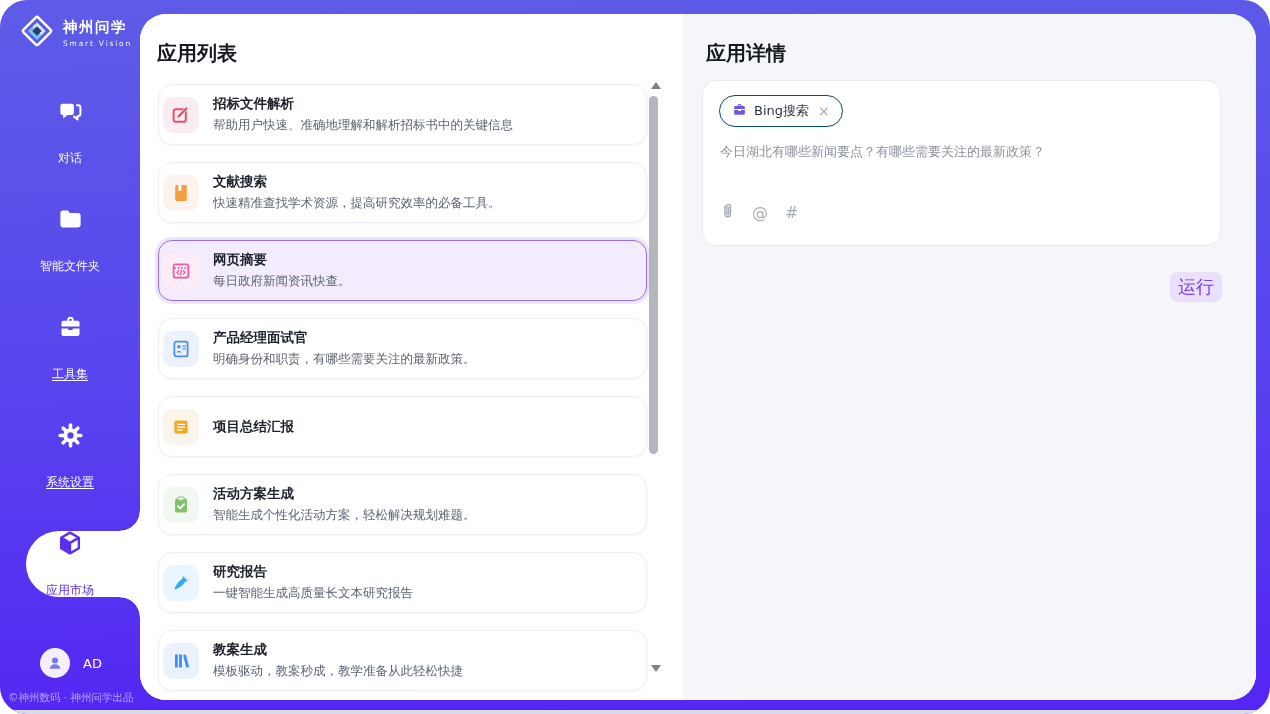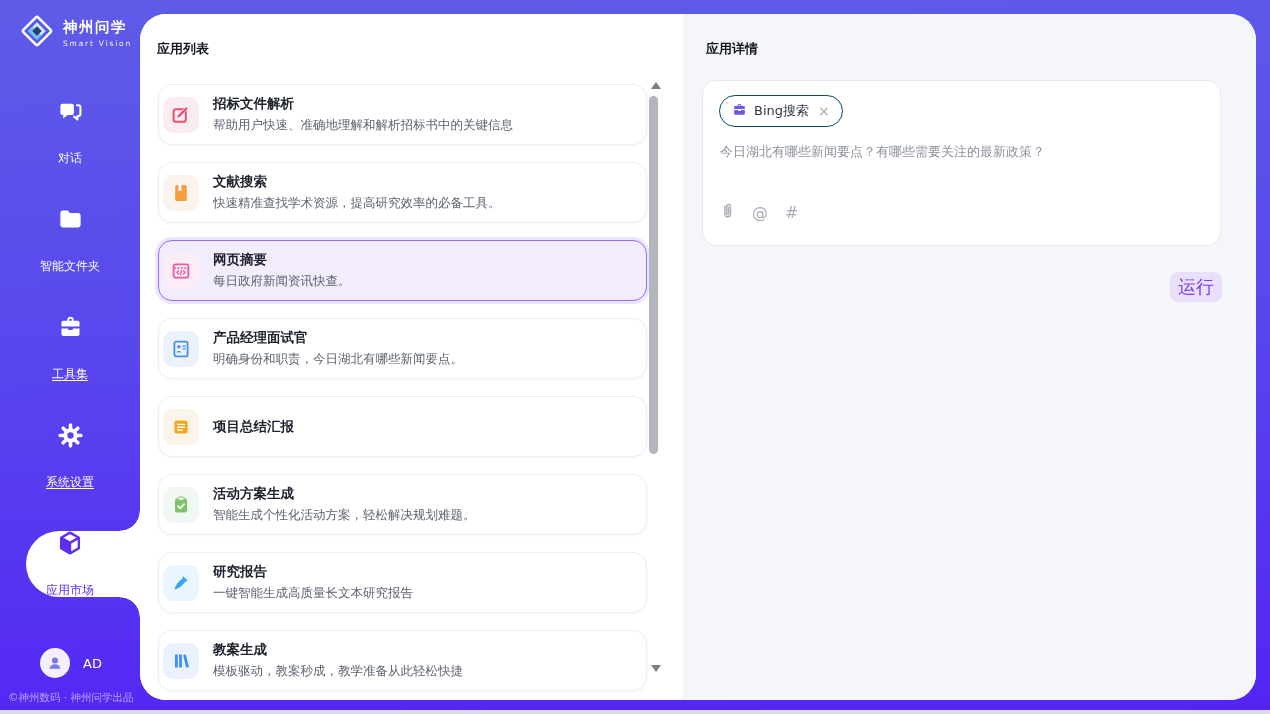--- a/index.html
+++ b/index.html
@@ -4,20 +4,21 @@
 <style>
   * { box-sizing: border-box; }
   html,body { margin:0; padding:0; }
   body {
     width:1270px; height:714px; overflow:hidden;
     font-family:"DejaVu Sans","Liberation Sans",sans-serif;
   }
   .app {
     position:relative; width:1270px; height:714px; overflow:hidden;
     background:linear-gradient(178deg,#5e5ce7 0%,#5845ee 50%,#5424f4 100%);
+    border-radius:27px;
   }
   .bottom-edge { position:absolute; left:0; right:0; bottom:0; height:4px; background:#d9daea; z-index:9; }
 
   
   .sidebar { position:absolute; left:0; top:0; bottom:0; width:140px; color:#fff; z-index:2; }
   .logo { position:absolute; left:18px; top:12px; display:flex; align-items:center; gap:7px; }
   .logo-text { display:flex; flex-direction:column; }
   .logo-name { font-size:14.5px; font-weight:700; letter-spacing:1.5px; }
   .logo-sub { font-size:7.5px; letter-spacing:1.8px; opacity:.95; margin-top:2px; }
 
@@ -47,21 +48,21 @@
   .copyright { position:absolute; left:8px; bottom:9px; font-size:10.5px; color:rgba(255,255,255,.55); white-space:nowrap; }
 
   
   .content-card {
     position:absolute; left:140px; top:14px; width:1116px; height:686px;
     background:#fff; border-radius:26px; overflow:hidden; display:flex; z-index:1;
   }
 
   
   .list-panel { width:543px; position:relative; background:#fff; flex:none; }
-  .panel-title { position:absolute; font-size:13px; font-weight:700; color:#14181f; margin:0; }
+  .panel-title { position:absolute; font-size:20px; font-weight:700; color:#14181f; margin:0; }
   .list-panel .panel-title { left:17px; top:26px; }
   .app-cards { position:absolute; left:18px; top:70px; width:489px; }
   .app-card {
     height:61px; border:1px solid #efeff3; border-radius:14px; margin-bottom:17px;
     display:flex; align-items:center; padding:0 4px; background:#fff; cursor:pointer;
     box-shadow:0 1px 3px rgba(25,28,50,.04);
   }
   .app-card.selected {
     background:#f3ecfe; border-color:#9a6bf5;
     box-shadow:0 0 0 3px rgba(139,92,246,.16);
@@ -248,21 +249,21 @@
           <span class="app-icon" style="color: rgb(74, 144, 226);">
             <svg width="20" height="20" viewBox="0 0 20 20">
               <rect x="3.4" y="2.6" width="13.2" height="14.8" rx="2" fill="none" stroke="currentColor" stroke-width="1.8"></rect>
               <circle cx="7.9" cy="7.8" r="1.8" fill="currentColor"></circle>
               <path d="M5.4 13.6c.4-2 4.6-2 5 0z" fill="currentColor"></path>
               <path d="M11.8 7.2h2.6M11.8 9.8h2.6" stroke="currentColor" stroke-width="1.3" stroke-linecap="round"></path>
             </svg>
           </span>
           <span class="app-text">
             <span class="app-title">产品经理面试官</span>
-            <span class="app-desc">明确身份和职责，今日湖北有哪些新闻要点。</span>
+            <span class="app-desc">明确身份和职责，有哪些需要关注的最新政策。</span>
           </span>
         </div>
 
         <div class="app-card">
           <span class="app-icon" style="color: rgb(245, 166, 35);">
             <svg width="20" height="20" viewBox="0 0 20 20">
               <rect x="3.4" y="3.6" width="13.2" height="13" rx="2" fill="currentColor"></rect>
               <path d="M6.6 7.4h6.8M6.6 10.2h6.8M6.6 13h4.6" stroke="#fff" stroke-width="1.4" stroke-linecap="round"></path>
             </svg>
           </span>

